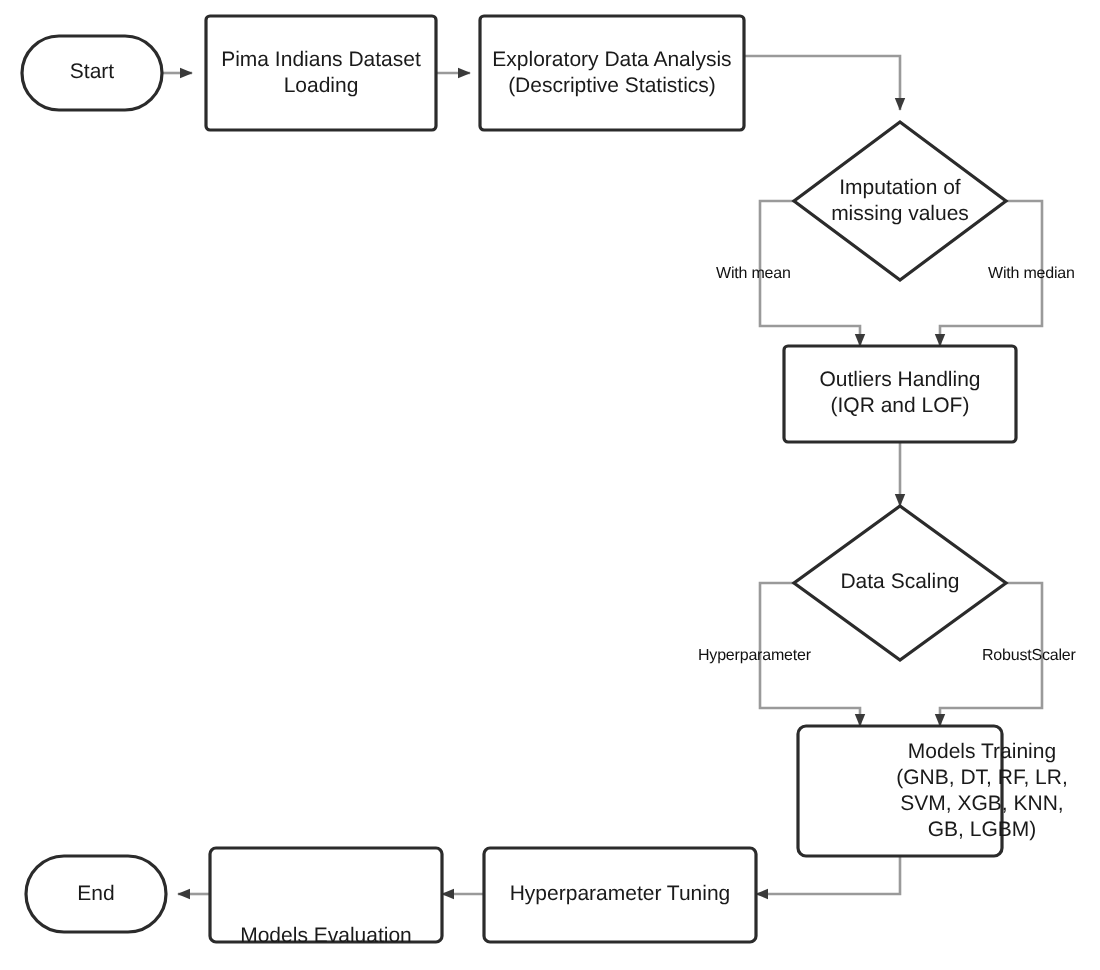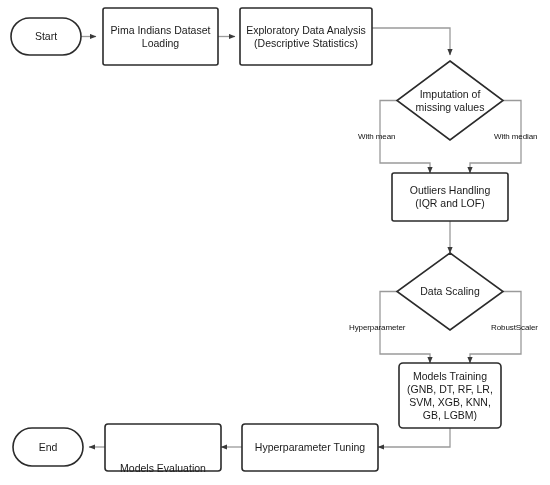--- a/index.html
+++ b/index.html
@@ -127,21 +127,21 @@
 (Descriptive Statistics)</div>
 
   <div class="node-label" style="left:397px; top:80px; width:106px; height:41px;">Imputation of
 missing values</div>
 
   <div class="node-label" style="left:392px; top:173px; width:116px; height:48px;">Outliers Handling
 (IQR and LOF)</div>
 
   <div class="node-label" style="left:397px; top:278px; width:106px; height:27px;">Data Scaling</div>
 
-  <div class="node-label" style="left:399px; top:363px; width:102px; height:65px;">Models Training
+  <div class="node-label" style="left:399px; top:363px; width:102px; height:65px;padding-left:41px;">Models Training
 (GNB, DT, RF, LR,
 SVM, XGB, KNN,
 GB, LGBM)</div>
 
   <div class="node-label" style="left:242px; top:424px; width:136px; height:47px;">Hyperparameter Tuning</div>
 
   <div class="node-label" style="left:105px; top:445px; width:116px; height:47px;">Models Evaluation</div>
 
   <div class="node-label" style="left:13px; top:428px; width:70px; height:38px;">End</div>
 

